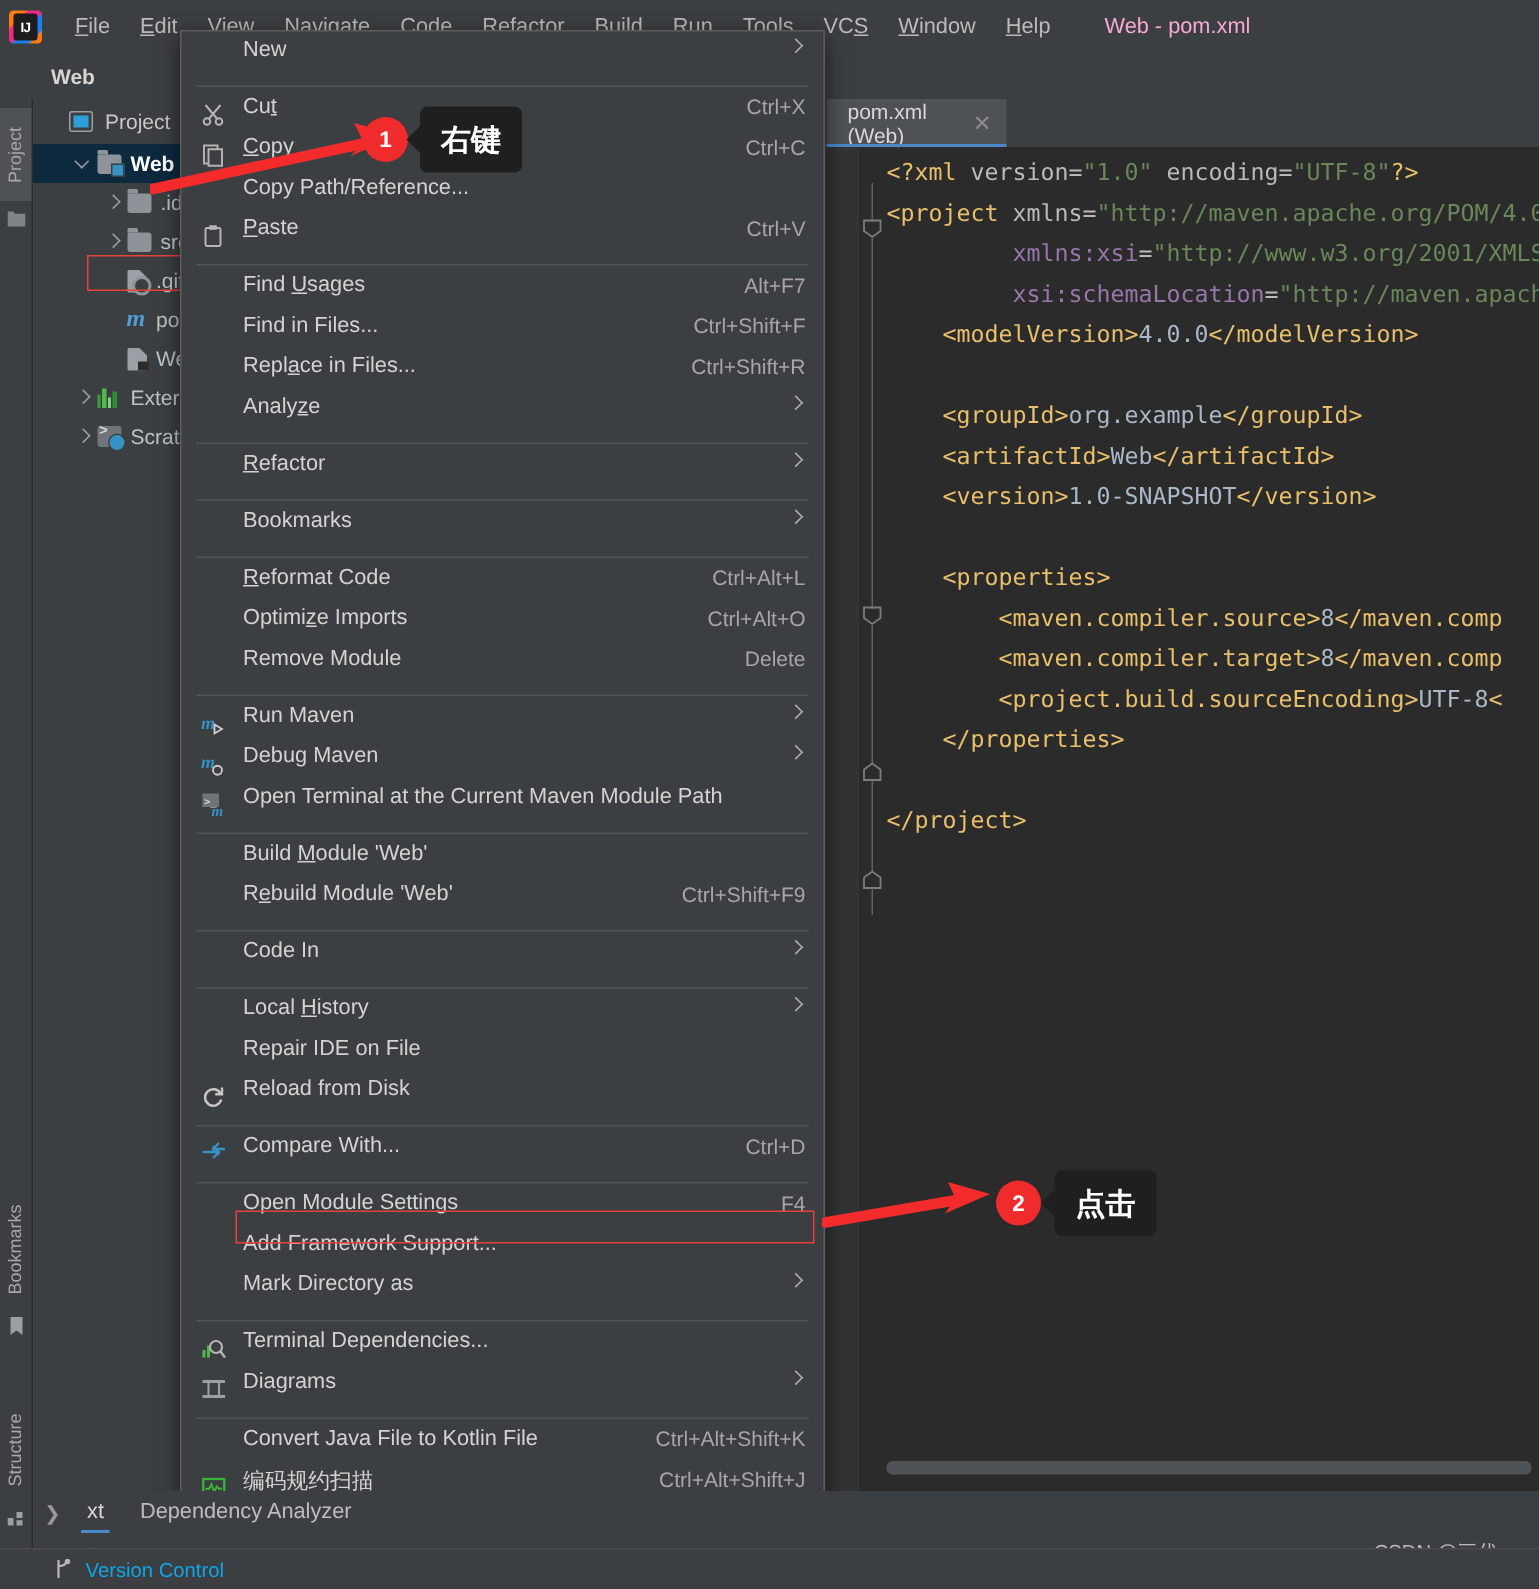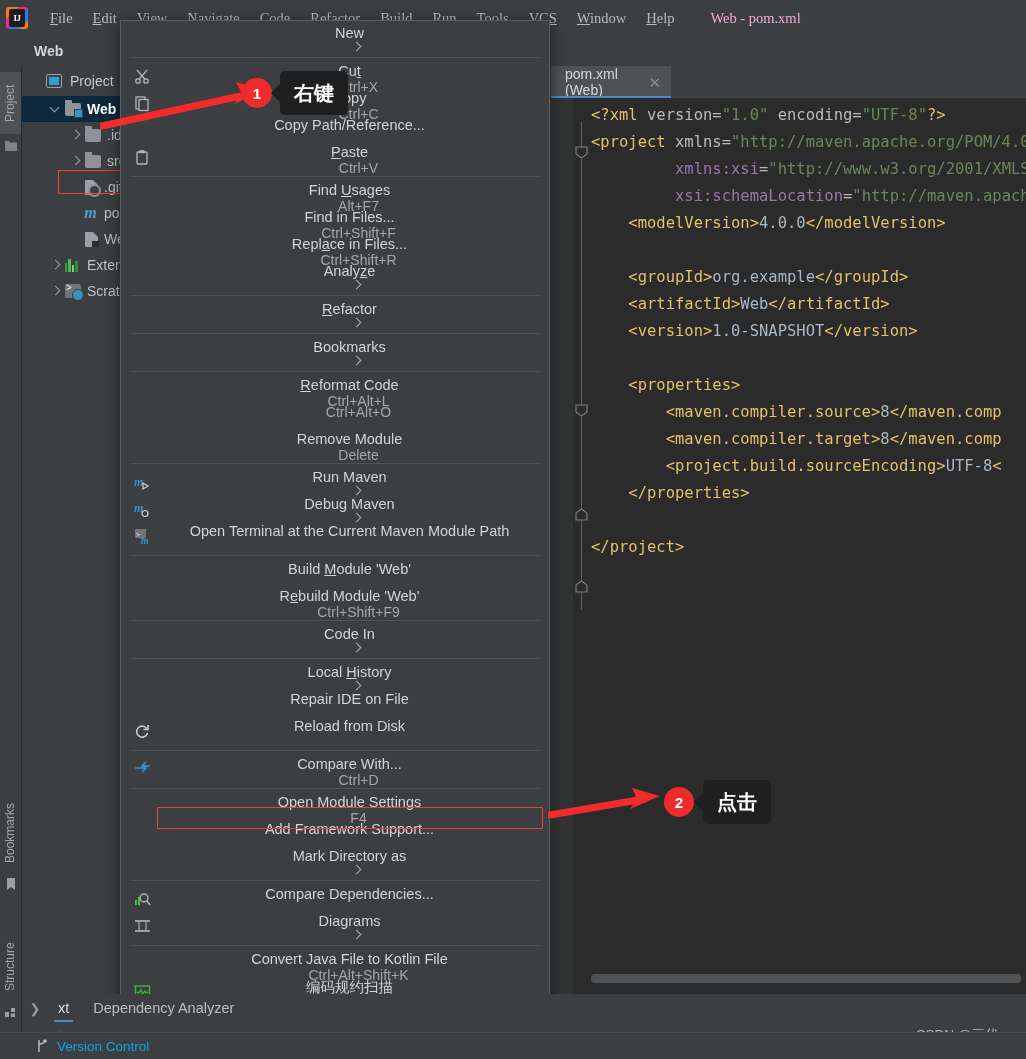--- a/index.html
+++ b/index.html
@@ -7,21 +7,21 @@
     width:1026px; height:1059px; overflow:hidden;
     background:#3c3f41;
     font-family:"Liberation Sans", sans-serif;
     -webkit-font-smoothing:antialiased;
   }
   #app{position:relative;width:1026px;height:1059px;background:#3c3f41;}
 
   
   .menubar{
     position:absolute;left:0;top:0;width:1026px;height:36px;
-    background:#3c3f41;display:flex;align-items:center;font-family:Liberation Serif, serif;
+    background:#3c3f41;display:flex;align-items:center;
   }
   .ij-logo{
     width:22px;height:22px;margin-left:6px;margin-right:12px;
     border-radius:3px;position:relative;overflow:hidden;
     background:linear-gradient(135deg,#f97a12 0%,#f97a12 26%,#ed2a86 30%,#ed2a86 52%,#1b7ff2 56%,#1b7ff2 78%,#f97a12 82%);
     flex:none;
   }
   .ij-logo:after{
     content:"IJ";position:absolute;left:3px;top:2px;width:16px;height:18px;
     background:#1d1d1d;color:#fff;font-size:9px;font-weight:bold;
@@ -167,22 +167,22 @@
   }
 
   
   .ctxmenu{
     position:absolute;left:120px;top:20px;width:430px;
     background:#3c3f41;border:1px solid #5a5d5f;
     box-shadow:0 3px 14px rgba(0,0,0,.55);
     padding:4px 0;
   }
   .ctxmenu .item{
-    height:27px;display:flex;align-items:center;position:relative;
-    padding-left:41px;padding-right:12px;color:#d3d3d3;font-size:14.5px;white-space:nowrap;flex-direction:column;
+    height:27px;display:flex;align-items:flex-start;position:relative;
+    padding-left:41px;padding-right:12px;color:#d3d3d3;font-size:14.5px;white-space:nowrap;
   }
   .ctxmenu .item .ml{flex:1;}
   .ctxmenu .item .sc{color:#a6a6a6;font-size:14px;margin-left:18px;}
   .ctxmenu .item .chev{
     width:12px;height:12px;margin-left:14px;position:relative;flex:none;
   }
   .ctxmenu .item .chev:after{
     content:"";position:absolute;left:2px;top:2px;width:6px;height:6px;
     border-right:1.7px solid #b0b0b0;border-bottom:1.7px solid #b0b0b0;transform:rotate(-45deg);
   }
@@ -443,20 +443,21 @@
       <div class="item">
         <span class="ml">Bookmarks</span>
         <span class="chev"></span>
       </div>
       <div class="sep"></div>
       <div class="item">
         <span class="ml"><u>R</u>eformat Code</span>
         <span class="sc">Ctrl+Alt+L</span>
       </div>
       <div class="item">
+        <span class="ml">Optimi<u>z</u>e Imports</span>
         <span class="sc">Ctrl+Alt+O</span>
       </div>
       <div class="item">
         <span class="ml">Remove Module</span>
         <span class="sc">Delete</span>
       </div>
       <div class="sep"></div>
       <div class="item">
         <span class="mico"><svg viewBox="0 0 17 17">
             <text x="0" y="12" font-family="serif" font-style="italic" font-weight="bold" font-size="12" fill="#3592c4">m</text>
@@ -532,21 +533,21 @@
         <span class="chev"></span>
       </div>
       <div class="sep"></div>
       <div class="item">
         <span class="mico"><svg viewBox="0 0 17 17">
             <rect x="1" y="9" width="2" height="5" fill="#4dbb4d"></rect>
             <rect x="4" y="6" width="2" height="8" fill="#4dbb4d"></rect>
             <circle cx="10" cy="7" r="4" fill="none" stroke="#b6b6b6" stroke-width="1.4"></circle>
             <path d="M13 10 l3 4" stroke="#b6b6b6" stroke-width="1.6"></path>
           </svg></span>
-        <span class="ml">Compare Dependencies...</span>
+        <span class="ml">Terminal Dependencies...</span>
       </div>
       <div class="item">
         <span class="mico"><svg viewBox="0 0 17 17">
             <rect x="1" y="2" width="15" height="2" fill="#9aa0a6"></rect>
             <rect x="1" y="12" width="15" height="2" fill="#9aa0a6"></rect>
             <path d="M5 4 v8 M12 4 v8" stroke="#9aa0a6" stroke-width="1.4"></path>
           </svg></span>
         <span class="ml">Diagrams</span>
         <span class="chev"></span>
       </div>

